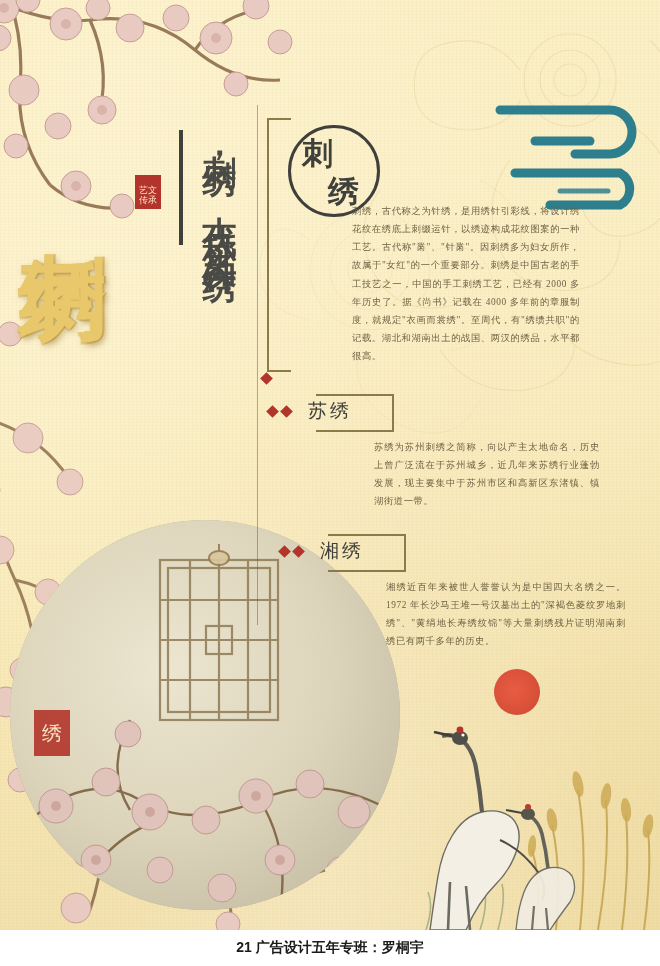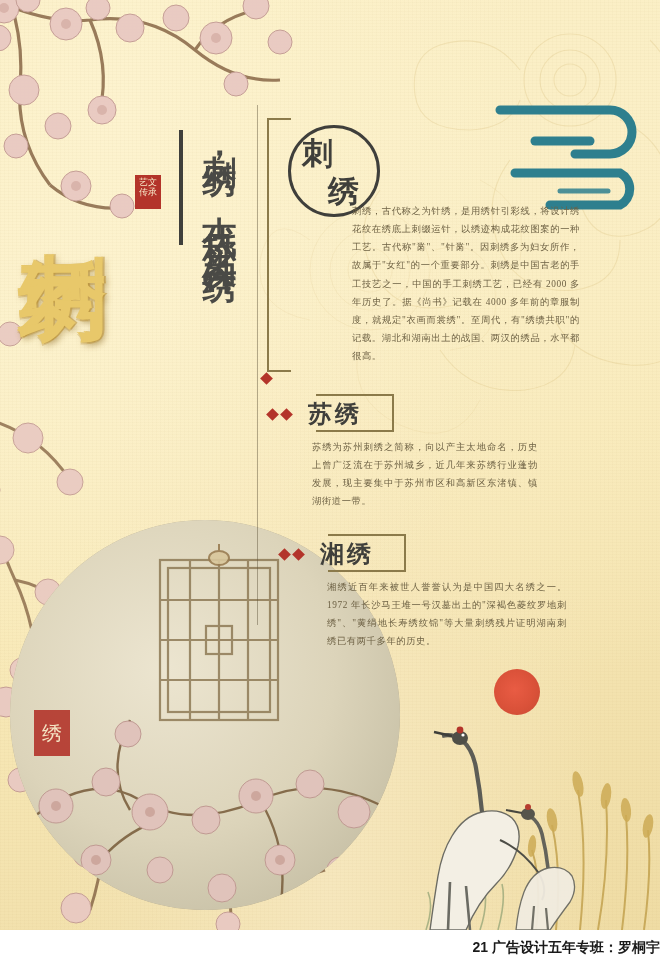--- a/index.html
+++ b/index.html
@@ -79,21 +79,21 @@
       3px 3px 6px rgba(140,105,35,.35);
     line-height:1.0;
   }
   .seal{
     position:absolute;left:135px;top:175px;
     width:26px;height:34px;
     background:#b3342a;
     color:#f7e9c8;
     font-size:9px;line-height:1.15;
     text-align:center;
-    padding:2px 1px;
+    padding:10px 1px;
     box-sizing:border-box;
     letter-spacing:0px;
     font-family:"Liberation Serif", serif;
   }
   .sub-title{
     position:absolute;left:196px;top:128px;
     writing-mode:vertical-rl;
     font-size:34px;
     font-weight:700;
     letter-spacing:9px;
@@ -118,21 +118,21 @@
     position:absolute;left:14px;top:8px;font-size:31px;font-weight:700;color:#3f3f3b;
   }
   .circle-logo .c2{
     position:absolute;left:40px;top:46px;font-size:31px;font-weight:700;color:#3f3f3b;
   }
 
   
   .section{position:absolute;}
   .sec-head{position:relative;height:34px;}
   .sec-title{
-    font-size:24px;font-weight:700;color:#3f3f3b;letter-spacing:3px;
+    font-size:19px;font-weight:400;color:#3f3f3b;letter-spacing:3px;
     display:inline-block;vertical-align:middle;
   }
   .diamonds{display:inline-block;vertical-align:middle;margin-right:8px;}
   .diamond{
     display:inline-block;width:9px;height:9px;background:#b3342a;
     transform:rotate(45deg);margin-right:5px;
   }
   .body-text{
     font-size:9.3px;line-height:1.95;color:#6d6144;
     text-align:justify;letter-spacing:.6px;
@@ -153,21 +153,21 @@
   #sec-xi{left:280px;top:538px;width:350px;}
   .sec-box{
     position:absolute;left:48px;top:-4px;width:76px;height:34px;
     border:2px solid #8b7a4a;border-left:none;
   }
 
   
   .footer{
     position:absolute;left:0;bottom:0;width:660px;height:36px;
     background:#ffffff;
-    display:flex;align-items:center;justify-content:flex-end;
+    display:flex;align-items:center;justify-content:center;
   }
   .footer-text{
     font-size:14px;color:#1a1a1a;font-weight:700;
     font-family:"Liberation Sans", sans-serif;
   }
 </style>
 </head>
 <body>
 
 <div class="poster">
@@ -424,31 +424,31 @@
   </div>
 
   <div class="section" id="sec-su">
     <div class="sec-head">
       <div class="sec-box"></div>
       <span class="diamonds">
         <span class="diamond"></span><span class="diamond"></span>
       </span>
       <span class="sec-title">苏绣</span>
     </div>
-    <div class="body-text" style="margin-left:44px;width:226px;margin-top:6px;">苏绣为苏州刺绣之简称，向以产主太地命名，历史上曾广泛流在于苏州城乡，近几年来苏绣行业蓬勃发展，现主要集中于苏州市区和高新区东渚镇、镇湖街道一带。</div>
+    <div class="body-text" style="margin-left:106px;width:226px;margin-top:6px;">苏绣为苏州刺绣之简称，向以产主太地命名，历史上曾广泛流在于苏州城乡，近几年来苏绣行业蓬勃发展，现主要集中于苏州市区和高新区东渚镇、镇湖街道一带。</div>
   </div>
 
   <div class="section" id="sec-xi">
     <div class="sec-head">
       <div class="sec-box"></div>
       <span class="diamonds">
         <span class="diamond"></span><span class="diamond"></span>
       </span>
       <span class="sec-title">湘绣</span>
     </div>
-    <div class="body-text" style="margin-left:47px;width:240px;margin-top:6px;">湘绣近百年来被世人誉誉认为是中国四大名绣之一。1972 年长沙马王堆一号汉墓出土的"深褐色菱纹罗地刺绣"、"黄绢地长寿绣纹锦"等大量刺绣残片证明湖南刺绣已有两千多年的历史。</div>
+    <div class="body-text" style="margin-left:106px;width:240px;margin-top:6px;">湘绣近百年来被世人誉誉认为是中国四大名绣之一。1972 年长沙马王堆一号汉墓出土的"深褐色菱纹罗地刺绣"、"黄绢地长寿绣纹锦"等大量刺绣残片证明湖南刺绣已有两千多年的历史。</div>
   </div>
 
 </div>
 
 <div class="footer">
   <div class="footer-text">21 广告设计五年专班：罗桐宇</div>
 </div>
 
 </body></html>

